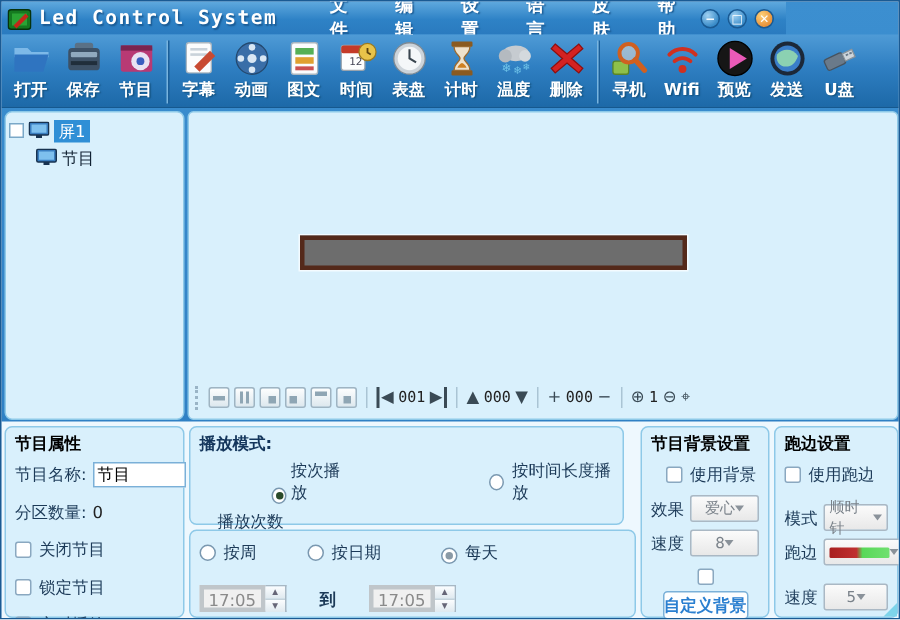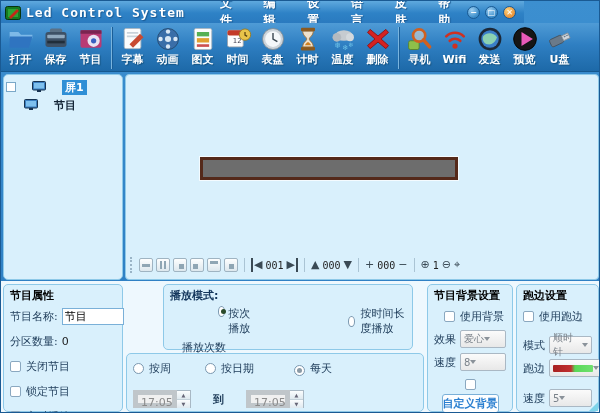--- a/index.html
+++ b/index.html
@@ -47,21 +47,21 @@
   .tool-label {
     color:#fff; font-size:11px; font-weight:bold; line-height:14px; white-space:nowrap;
     text-shadow:1px 1px 1px #14527f;
   }
   .tool-sep { width:1px; height:42px; background:#79b4de; box-shadow:1px 0 0 #1a5e98; margin:2px 3px 0 3px; }
   
   .tree-panel {
     position:absolute; left:2px; top:73px; width:120px; height:206px;
     background:#d9f0fc; border:1px solid #8ec9e8; border-radius:5px; padding:4px 2px;
   }
-  .tree-row { display:flex; align-items:center; gap:16px; height:16px; font-size:11px; color:#123;font-weight:bold; }
+  .tree-row { display:flex; align-items:center; gap:3px; height:16px; font-size:11px; color:#123; }
   .tree-row.child { margin-left:18px; margin-top:2px; }
   .tree-check { width:10px; height:10px; background:#fff; border:1px solid #7aa8c8; }
   .tree-label.selected { background:#2f8fd6; color:#fff; padding:0 3px; }
   .canvas {
     position:absolute; left:124px; top:73px; width:474px; height:206px;
     background:#d9f0fc; border:1px solid #8ec9e8; border-radius:4px;
   }
   .led-bar {
     position:absolute; left:74px; top:82px; width:258px; height:23px;
     background:#6d6d6d; border:3px solid #54291a; box-shadow:0 0 0 1px #f4fbff;
@@ -83,48 +83,48 @@
   .skip { border-left:2px solid #3a4a55; padding-left:1px; }
   .skip-e { border-right:2px solid #3a4a55; padding-right:1px; }
   
   .bottom-bg { position:absolute; left:0; top:280px; width:600px; height:133px; background:#eef8fe; }
   .panel {
     position:absolute; background:#d9f0fc; border:1px solid #8ec9e8; border-radius:5px;
     font-size:11px; color:#1c3a58; padding:3px 6px;
   }
   .panel-title { font-weight:bold; color:#000; font-size:11px; margin-bottom:3px; }
   .p1 { left:2px;  top:283px; width:120px; height:128px; }
-  .p2 { left:125px; top:283px; width:250px; height:66px;margin-left:37px; }
+  .p2 { left:125px; top:283px; width:290px; height:66px; }
   .p3 { left:125px; top:352px; width:298px; height:59px; }
   .p4 { left:426px; top:283px; width:86px;  height:128px; }
   .p5 { left:515px; top:283px; width:83px;  height:128px; }
   .field-row { display:flex; align-items:center; gap:4px; margin:5px 0; }
   .text-input {
     width:62px; height:17px; border:1px solid #7ab0d8; background:#fff; font-size:11px;
     padding:0 2px; font-family:"DejaVu Sans", sans-serif;
   }
   .check-row { display:flex; align-items:center; gap:5px; margin:10px 0; }
   .cbx { width:11px; height:11px; background:#fff; border:1px solid #8aa8c0; border-radius:2px; }
   .radio { width:11px; height:11px; border-radius:50%; background:#fff; border:1px solid #7a98b0; position:relative; }
   .radio.sel::after { content:""; position:absolute; left:2px; top:2px; width:5px; height:5px; border-radius:50%; background:#2a4a2a; }
   .radio.sel-dis::after { content:""; position:absolute; left:2px; top:2px; width:5px; height:5px; border-radius:50%; background:#8a9aa6; }
   .spin-input { display:flex; align-items:center; }
   .spin-box {
-    height:18px; background:#fff; border:5px solid #4c1d95; font-size:11px; padding:1px 3px; color:#111;
+    height:18px; background:#fff; border:3px solid #4c1d95; font-size:11px; padding:1px 3px; color:#111;
   }
   .spin-btns { display:flex; flex-direction:column; border:1px solid #a8b8c4; border-left:none; height:18px; }
   .spin-btns span {
     flex:1; width:13px; font-size:5px; line-height:8px; text-align:center; color:#667;
     background:linear-gradient(180deg,#fbfdfe,#dfe9ef); border-bottom:1px solid #c4d2da;
   }
   .spin-btns span:last-child { border-bottom:none; }
   .disabled .spin-box { background:#f0f0f0; color:#8a8a8a; border-color:#c0c6ca; }
   .dropdown {
     height:18px; background:linear-gradient(180deg,#fbfbfb,#e8e8e8); border:1px solid #aab8c4;
-    border-radius:2px; display:flex; align-items:center; justify-content:flex-start;
+    border-radius:2px; display:flex; align-items:center; justify-content:center;
     padding:0 3px; color:#7a828a; font-size:10px; flex:1;
   }
   .dd-arrow { width:0; height:0; border-left:3px solid transparent; border-right:3px solid transparent; border-top:4px solid #8a929a; }
   .color-strip { width:40px; height:7px; background:linear-gradient(90deg,#a82020 0%, #c03030 45%, #58d858 55%, #70e070 100%); border-radius:1px; }
   .custom-btn {
     flex:1; height:19px; background:#fdfeff; border:1px solid #7ab0d8; border-radius:3px;
     color:#2a7fd0; font-size:11px; text-align:center; line-height:17px; font-weight:bold;
   }
   .grip-corner {
     position:absolute; right:1px; bottom:1px; width:0; height:0;
@@ -274,32 +274,32 @@
     <div class="tool-item">
       <span class="tool-icon"><svg viewBox="0 0 32 32" width="28" height="28">
             <path d="M6 13 a14 14 0 0 1 20 0" stroke="#d03020" fill="none" stroke-width="3" stroke-linecap="round"></path>
             <path d="M10 18 a9 9 0 0 1 12 0" stroke="#d03020" fill="none" stroke-width="3" stroke-linecap="round"></path>
             <circle cx="16" cy="24" r="3" fill="#d03020"></circle>
           </svg></span>
       <span class="tool-label">Wifi</span>
     </div>
     <div class="tool-item">
       <span class="tool-icon"><svg viewBox="0 0 32 32" width="28" height="28">
+            <circle cx="16" cy="16" r="13" fill="#161616" stroke="#000"></circle>
+            <path d="M12 8 L25 16 L12 24z" fill="#ea5ab8"></path>
+          </svg></span>
+      <span class="tool-label">预览</span>
+    </div>
+    <div class="tool-item">
+      <span class="tool-icon"><svg viewBox="0 0 32 32" width="28" height="28">
             <circle cx="16" cy="16" r="13" fill="#1c2838"></circle>
             <circle cx="16" cy="16" r="10" fill="#3a7ec8"></circle>
             <path d="M8 13 c4 -5 12 -5 16 1 c-2 6 -6 9 -11 8 c-4 -1 -6 -5 -5 -9z" fill="#9adfae" fill-opacity="0.85"></path>
           </svg></span>
       <span class="tool-label">发送</span>
-    </div>
-    <div class="tool-item">
-      <span class="tool-icon"><svg viewBox="0 0 32 32" width="28" height="28">
-            <circle cx="16" cy="16" r="13" fill="#161616" stroke="#000"></circle>
-            <path d="M12 8 L25 16 L12 24z" fill="#ea5ab8"></path>
-          </svg></span>
-      <span class="tool-label">预览</span>
     </div>
     <div class="tool-item">
       <span class="tool-icon"><svg viewBox="0 0 32 32" width="28" height="28">
             <g transform="rotate(-25 16 16)">
               <rect x="4" y="12" width="15" height="9" rx="2" fill="#6a7a8a" stroke="#47535f"></rect>
               <rect x="19" y="13.5" width="8" height="6" fill="#cfd6dc" stroke="#8a949c"></rect>
               <rect x="21" y="15" width="2" height="1.4" fill="#6a7a8a"></rect>
               <rect x="24" y="15" width="2" height="1.4" fill="#6a7a8a"></rect>
             </g>
           </svg></span>
@@ -392,21 +392,21 @@
     </div>
     <div class="check-row">
       <span class="cbx"></span>
       <span>定时播放</span>
     </div>
   </div>
 
   <div class="panel p2">
     <div class="panel-title" style="color:#14365c;">播放模式:</div>
     <div class="field-row" style="margin:2px 0 4px 0;">
-      <span style="display:flex;align-items:flex-start;gap:3px;margin-left:48px;">
+      <span style="display:flex;align-items:flex-end;gap:3px;margin-left:48px;">
         <span class="radio sel"></span>
         <span>按次播放</span>
       </span>
       <span style="display:flex;align-items:center;gap:5px;margin-left:90px;">
         <span class="radio"></span>
         <span>按时间长度播放</span>
       </span>
     </div>
     <div style="margin-left:12px;">
       <div>播放次数</div>

